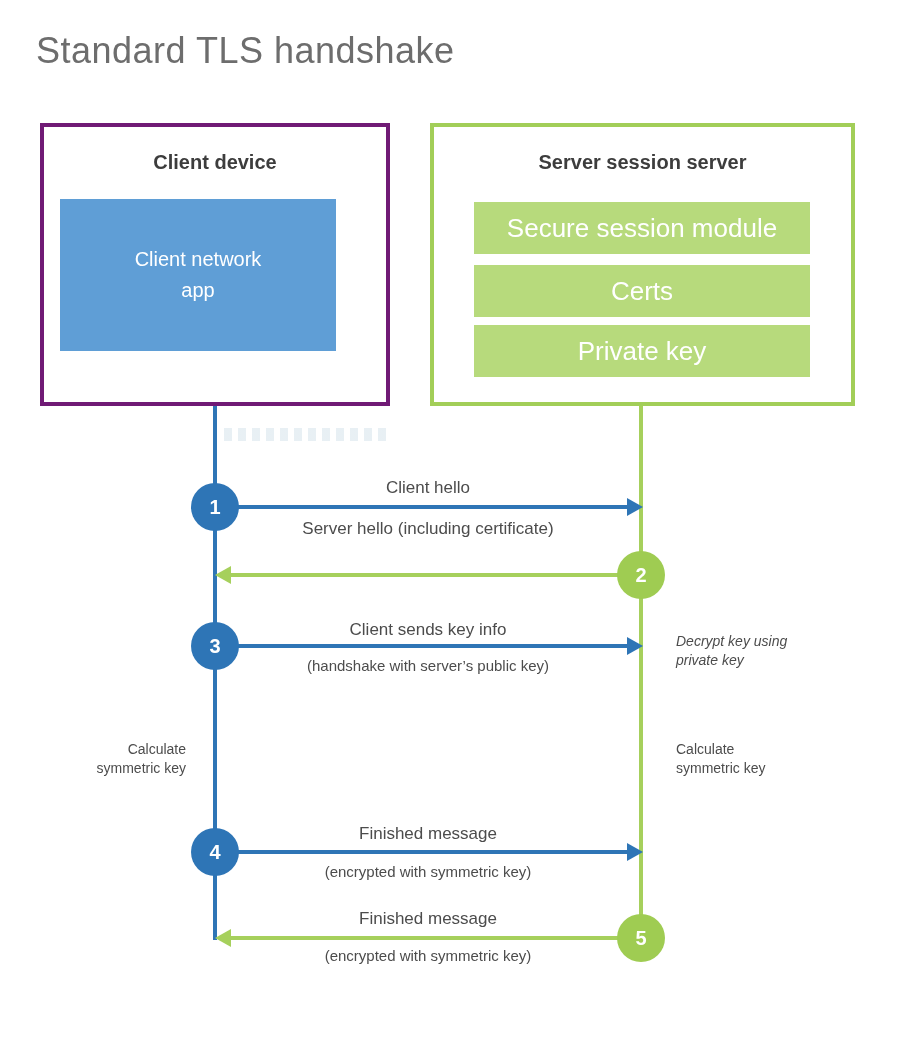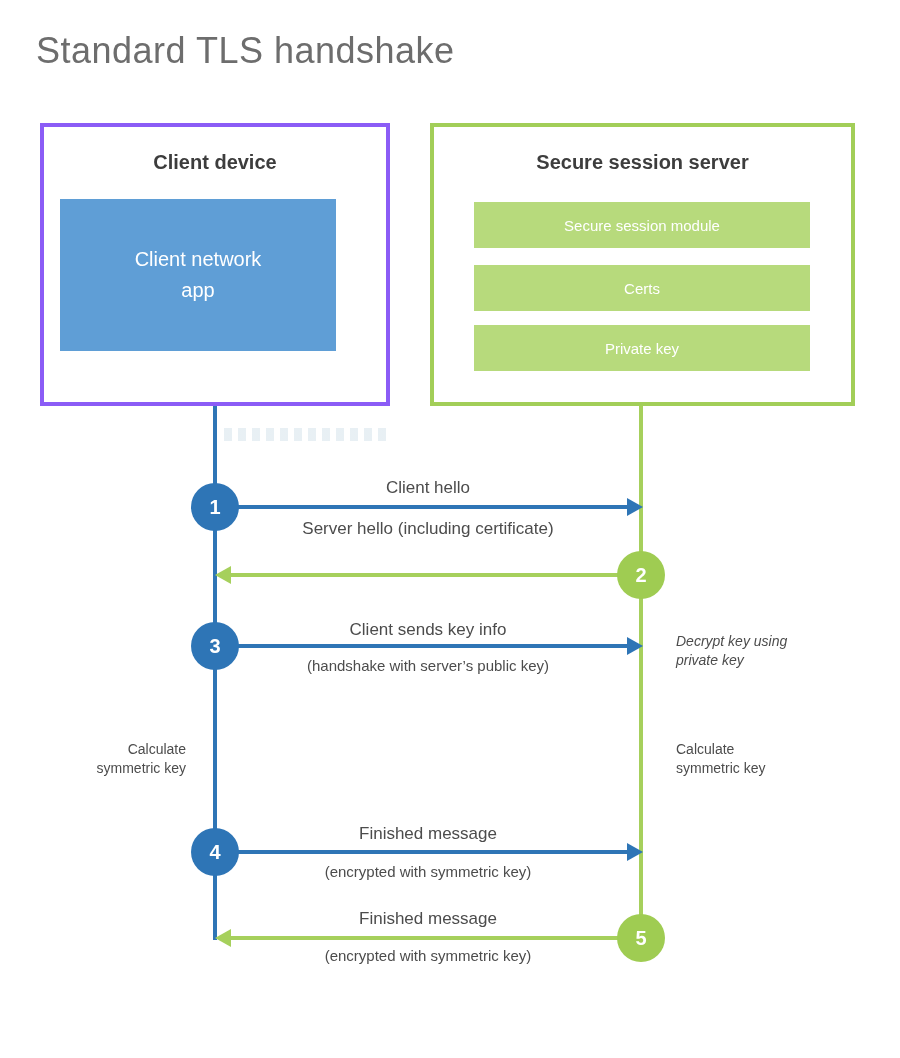--- a/index.html
+++ b/index.html
@@ -10,35 +10,35 @@
   }
   .canvas{position:absolute;inset:0;}
 
   .page-title{
     position:absolute;left:36px;top:30px;
     font-size:36px;font-weight:300;color:#6d6d6d;letter-spacing:0.5px;
   }
 
   
   .actor-box{position:absolute;top:123px;height:283px;background:#fff;box-sizing:border-box;}
-  .client-box{left:40px;width:350px;border:4px solid #8b5cf6;}
+  .client-box{left:40px;width:350px;border:4px solid #701a75;}
   .server-box{left:430px;width:425px;border:4px solid #a2ce58;}
   .actor-title{
     position:absolute;left:0;right:0;top:24px;text-align:center;
     font-size:20px;font-weight:bold;color:#3d3d3d;
   }
   .app-box{
     position:absolute;left:16px;top:72px;width:276px;height:152px;
     background:#5f9ed6;color:#ffffff;font-size:20px;line-height:1.55;
     display:flex;align-items:center;justify-content:center;text-align:center;
     white-space:pre-line;
   }
   .module-bar{
-    position:absolute;left:40px;width:336px;height:46px;
-    background:#b7da7c;color:#ffffff;font-size:15px;
+    position:absolute;left:40px;width:336px;height:52px;
+    background:#b7da7c;color:#ffffff;font-size:26px;
     display:flex;align-items:center;justify-content:center;text-align:center;
   }
   .bar-0{top:75px;} .bar-1{top:138px;} .bar-2{top:198px;}
 
   
   .lifeline{position:absolute;width:4px;z-index:1;}
   .lifeline-client{left:213px;top:406px;height:534px;background:#2e75b6;}
   .lifeline-server{left:639px;top:406px;height:532px;background:#a6d05c;}
 
   
@@ -89,21 +89,21 @@
 
   <div class="page-title">Standard TLS handshake</div>
 
   <div class="actor-box client-box">
     <div class="actor-title">Client device</div>
     <div class="app-box">Client network
 app</div>
   </div>
 
   <div class="actor-box server-box">
-    <div class="actor-title">Secure session server</div>
+    <div class="actor-title">Server session server</div>
     <div class="module-bar bar-0">Secure session module</div>
     <div class="module-bar bar-1">Certs</div>
     <div class="module-bar bar-2">Private key</div>
   </div>
 
   <div class="ghost-dashes"></div>
 
   <div class="lifeline lifeline-client"></div>
   <div class="lifeline lifeline-server"></div>
 

